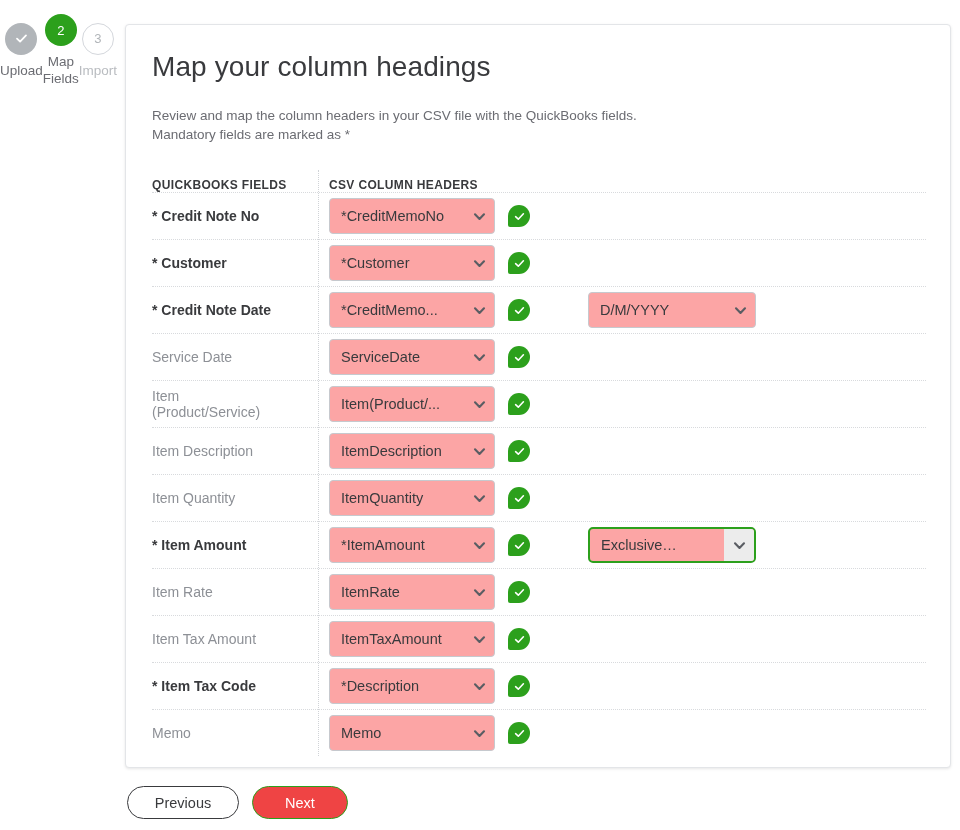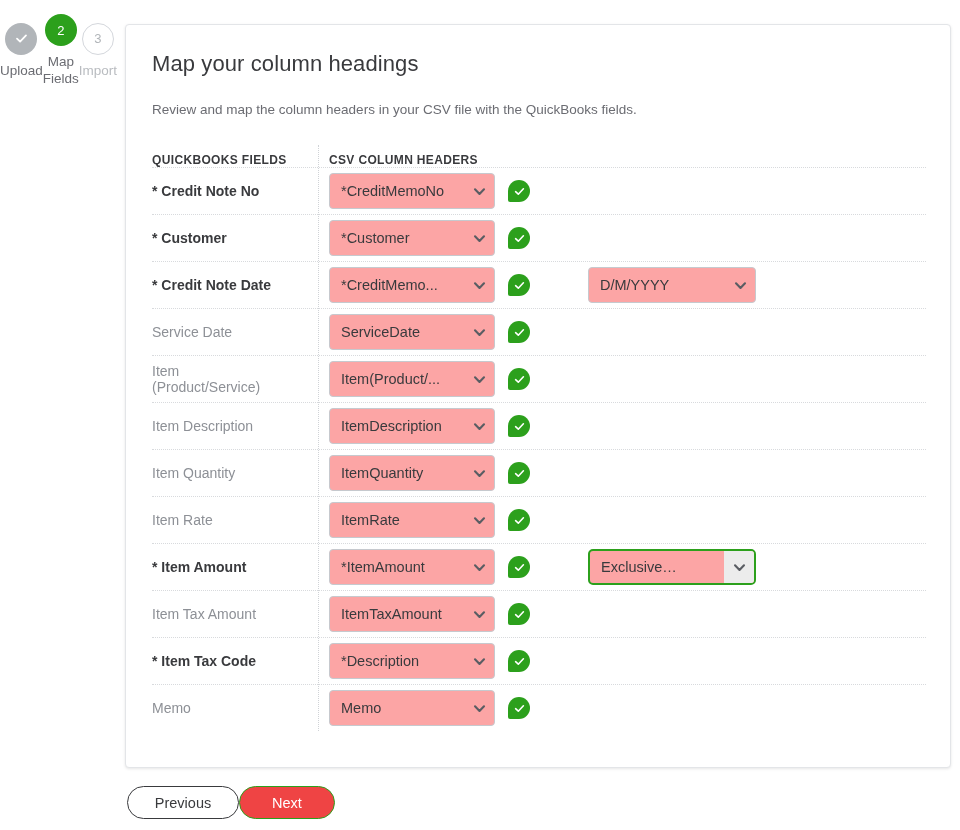--- a/index.html
+++ b/index.html
@@ -64,21 +64,21 @@
     width: 826px;
     height: 744px;
     background: #ffffff;
     border: 1px solid #e3e5e8;
     border-radius: 4px;
     box-shadow: 0 1px 3px rgba(0,0,0,0.10);
   }
   #card-inner { padding: 26px 24px 0 26px; }
 
   #page-title {
-    font-size: 22px;
+    font-size: 28px;
     font-weight: normal;
     color: #393a3d;
     letter-spacing: 0.1px;
   }
   #intro {
     margin-top: 23px;
     font-size: 13.5px;
     line-height: 19px;
     color: #6b6c72;
   }
@@ -191,20 +191,21 @@
   }
   .check-badge svg { display: block; }
 
   
   #footer {
     position: absolute;
     left: 127px;
     top: 786px;
     display: flex;
     align-items: center;
+    gap: 13px;
   }
   .btn {
     height: 33px;
     border-radius: 17px;
     font-size: 14.5px;
     display: flex;
     align-items: center;
     justify-content: center;
     cursor: pointer;
     font-family: "Liberation Sans", sans-serif;
@@ -257,20 +258,21 @@
 
 </div>
 
 <div id="card">
   <div id="card-inner">
 
     <div id="page-title">Map your column headings</div>
 
     <div id="intro">
       <div>Review and map the column headers in your CSV file with the QuickBooks fields.</div>
+      <div>Mandatory fields are marked as *</div>
     </div>
 
     <div id="map-table">
       <div class="col-divider"></div>
 
       <div class="hdr-row">
         <div class="hdr-qb">QUICKBOOKS FIELDS</div>
         <div class="hdr-csv">CSV COLUMN HEADERS</div>
       </div>
 
@@ -420,40 +422,20 @@
               <span class="check-badge">
                 <span>
                   <svg width="13" height="13" viewBox="0 0 13 13">
                     <path d="M2.6 6.7 L5.3 9.2 L10.4 3.8" fill="none" stroke="#ffffff" stroke-width="1.6" stroke-linecap="round" stroke-linejoin="round"></path>
                   </svg>
                 </span>
               </span>
             </div>
           </div>
           <div class="map-row">
-            <div class="cell-label">Item Rate</div>
-            <div class="cell-fields">
-              <div class="sel sel-csv">
-                <span class="sel-text">ItemRate</span>
-                <span class="sel-chev">
-                  <svg width="15" height="15" viewBox="0 0 15 15">
-                    <path d="M3 5.3 L7.5 10 L12 5.3" fill="none" stroke="#5a5d63" stroke-width="2.1" stroke-linecap="round" stroke-linejoin="round"></path>
-                  </svg>
-                </span>
-              </div>
-              <span class="check-badge">
-                <span>
-                  <svg width="13" height="13" viewBox="0 0 13 13">
-                    <path d="M2.6 6.7 L5.3 9.2 L10.4 3.8" fill="none" stroke="#ffffff" stroke-width="1.6" stroke-linecap="round" stroke-linejoin="round"></path>
-                  </svg>
-                </span>
-              </span>
-            </div>
-          </div>
-          <div class="map-row">
             <div class="cell-label required">* Item Amount</div>
             <div class="cell-fields">
               <div class="sel sel-csv">
                 <span class="sel-text">*ItemAmount</span>
                 <span class="sel-chev">
                   <svg width="15" height="15" viewBox="0 0 15 15">
                     <path d="M3 5.3 L7.5 10 L12 5.3" fill="none" stroke="#5a5d63" stroke-width="2.1" stroke-linecap="round" stroke-linejoin="round"></path>
                   </svg>
                 </span>
               </div>
@@ -465,20 +447,40 @@
                 </span>
               </span>
               <div class="sel sel-extra focused">
                 <span class="sel-text">Exclusive of tax</span>
                 <span class="sel-chev">
                   <svg width="15" height="15" viewBox="0 0 15 15">
                     <path d="M3 5.3 L7.5 10 L12 5.3" fill="none" stroke="#5a5d63" stroke-width="2.1" stroke-linecap="round" stroke-linejoin="round"></path>
                   </svg>
                 </span>
               </div>
+            </div>
+          </div>
+          <div class="map-row">
+            <div class="cell-label">Item Rate</div>
+            <div class="cell-fields">
+              <div class="sel sel-csv">
+                <span class="sel-text">ItemRate</span>
+                <span class="sel-chev">
+                  <svg width="15" height="15" viewBox="0 0 15 15">
+                    <path d="M3 5.3 L7.5 10 L12 5.3" fill="none" stroke="#5a5d63" stroke-width="2.1" stroke-linecap="round" stroke-linejoin="round"></path>
+                  </svg>
+                </span>
+              </div>
+              <span class="check-badge">
+                <span>
+                  <svg width="13" height="13" viewBox="0 0 13 13">
+                    <path d="M2.6 6.7 L5.3 9.2 L10.4 3.8" fill="none" stroke="#ffffff" stroke-width="1.6" stroke-linecap="round" stroke-linejoin="round"></path>
+                  </svg>
+                </span>
+              </span>
             </div>
           </div>
           <div class="map-row">
             <div class="cell-label">Item Tax Amount</div>
             <div class="cell-fields">
               <div class="sel sel-csv">
                 <span class="sel-text">ItemTaxAmount</span>
                 <span class="sel-chev">
                   <svg width="15" height="15" viewBox="0 0 15 15">
                     <path d="M3 5.3 L7.5 10 L12 5.3" fill="none" stroke="#5a5d63" stroke-width="2.1" stroke-linecap="round" stroke-linejoin="round"></path>

